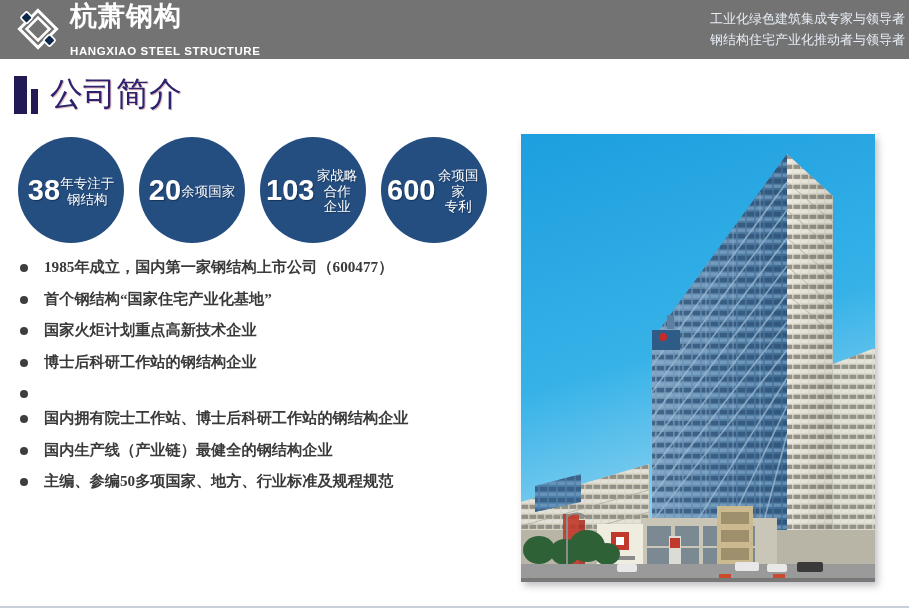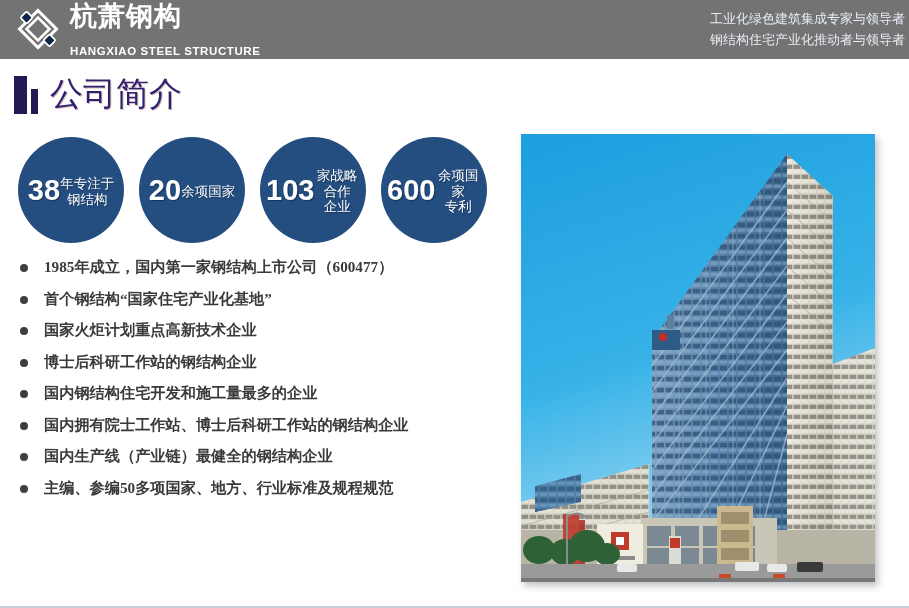--- a/index.html
+++ b/index.html
@@ -174,21 +174,20 @@
   <div class="bullet">
     <span class="dot"></span>
     <span class="btext">国家火炬计划重点高新技术企业</span>
   </div>
   <div class="bullet">
     <span class="dot"></span>
     <span class="btext">博士后科研工作站的钢结构企业</span>
   </div>
   <div class="bullet">
     <span class="dot"></span>
-    <span class="btext">国内钢结构住宅开发和施工量最多的企业</span>
   </div>
   <div class="bullet">
     <span class="dot"></span>
     <span class="btext">国内拥有院士工作站、博士后科研工作站的钢结构企业</span>
   </div>
   <div class="bullet">
     <span class="dot"></span>
     <span class="btext">国内生产线（产业链）最健全的钢结构企业</span>
   </div>
   <div class="bullet">

